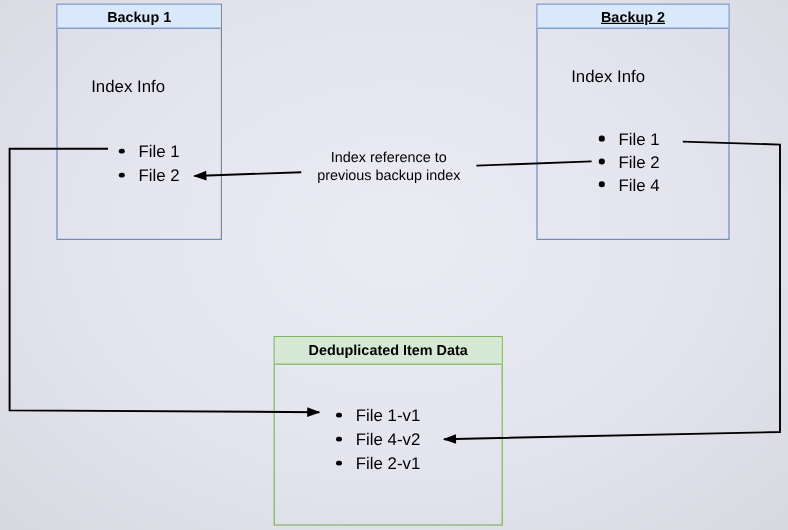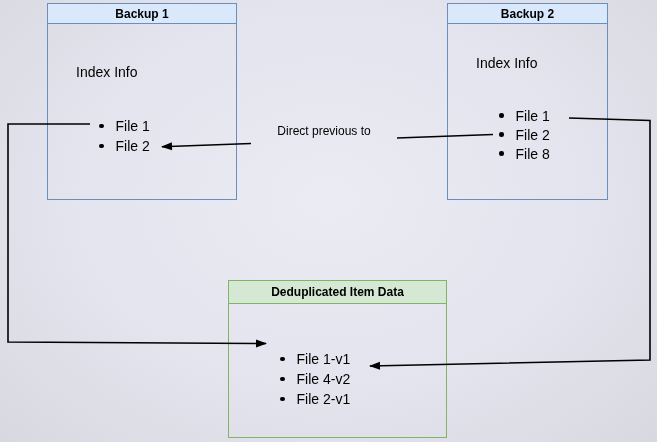--- a/index.html
+++ b/index.html
@@ -25,23 +25,23 @@
     box-sizing: border-box;
     font-size: 12px;
     font-weight: bold;
     border-bottom: 1.5px solid;
   }
   .blue { border-color: #6c8ebf; }
   .blue .node-header { background: #dae8fc; border-color: #6c8ebf; }
   .green { border-color: #82b366; }
   .green .node-header { background: #d5e8d4; border-color: #82b366; }
 
-  #backup1 { left: 47px; top: 3px; width: 190px; height: 197px; }
-  #backup2 { left: 447px; top: 3px; width: 161px; height: 197px; }
-  #dedup   { left: 228px; top: 280px; width: 219px; height: 158px; }
+  #backup1 { left: 47px; top: 3px; width: 138px; height: 197px; }
+  #backup2 { left: 447px; top: 3px; width: 161px; height: 197px; text-decoration: underline; }
+  #dedup   { left: 228px; top: 280px; width: 191px; height: 158px; }
   #backup1 .node-header, #backup2 .node-header { height: 20px; }
   #dedup .node-header { height: 23px; }
 
   .index-label {
     position: absolute;
     left: 28px;
     font-size: 14px;
     line-height: 20px;
     white-space: nowrap;
   }
@@ -49,21 +49,21 @@
   #backup2 .index-label { top: 49px; }
 
   .file-list {
     position: absolute;
     left: 0; right: 0;
     margin: 0; padding: 0;
     list-style: none;
   }
   #backup1 .file-list { top: 112px; }
   #backup2 .file-list { top: 102px; }
-  #dedup   .file-list { top: 68px; }
+  #dedup   .file-list { top: 55px; }
   .file-list li {
     display: flex;
     align-items: center;
     font-size: 14px;
     height: 20px;
     white-space: nowrap;
   }
   #backup2 .file-list li { height: 19px; }
   .bullet {
     flex: none;
@@ -119,21 +119,21 @@
       <li>
         <span class="bullet"></span>
         <span>File 1</span>
       </li>
       <li>
         <span class="bullet"></span>
         <span>File 2</span>
       </li>
       <li>
         <span class="bullet"></span>
-        <span>File 8</span>
+        <span>File 4</span>
       </li>
     </ul>
   </div>
 
   <div class="node green" id="dedup">
     <div class="node-header">Deduplicated Item Data</div>
     <ul class="file-list">
       <li>
         <span class="bullet"></span>
         <span>File 1-v1</span>
@@ -143,21 +143,22 @@
         <span>File 4-v2</span>
       </li>
       <li>
         <span class="bullet"></span>
         <span>File 2-v1</span>
       </li>
     </ul>
   </div>
 
   <div class="edge-label">
-    <div>Direct previous to</div>
+    <div>Index reference to</div>
+    <div>previous backup index</div>
   </div>
 
   <svg class="arrows" viewBox="0 0 657 442" xmlns="http://www.w3.org/2000/svg">
     <defs>
       <marker id="ah" markerUnits="userSpaceOnUse" markerWidth="13" markerHeight="10" refX="11" refY="5" orient="auto">
         <path d="M1,1 L12,5 L1,9 Z" fill="#000"></path>
       </marker>
     </defs>
 
     <g stroke="#000" stroke-width="1.6" fill="none">

